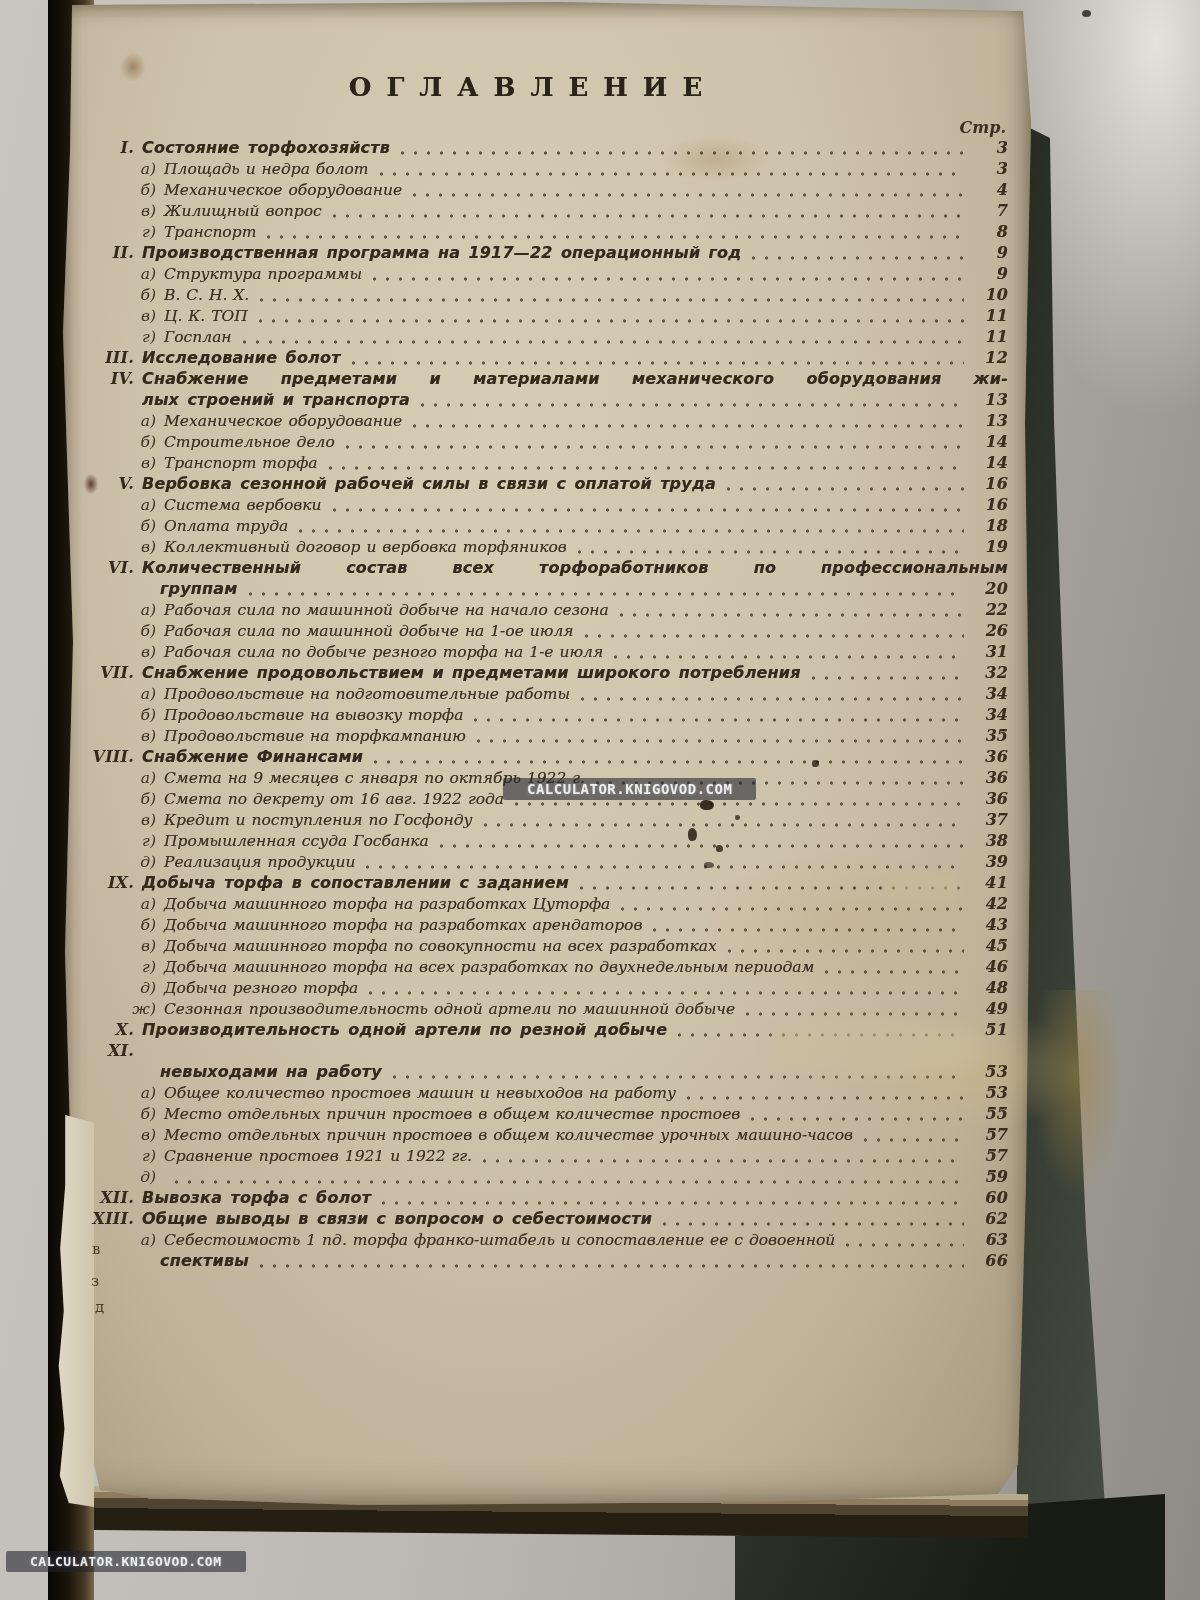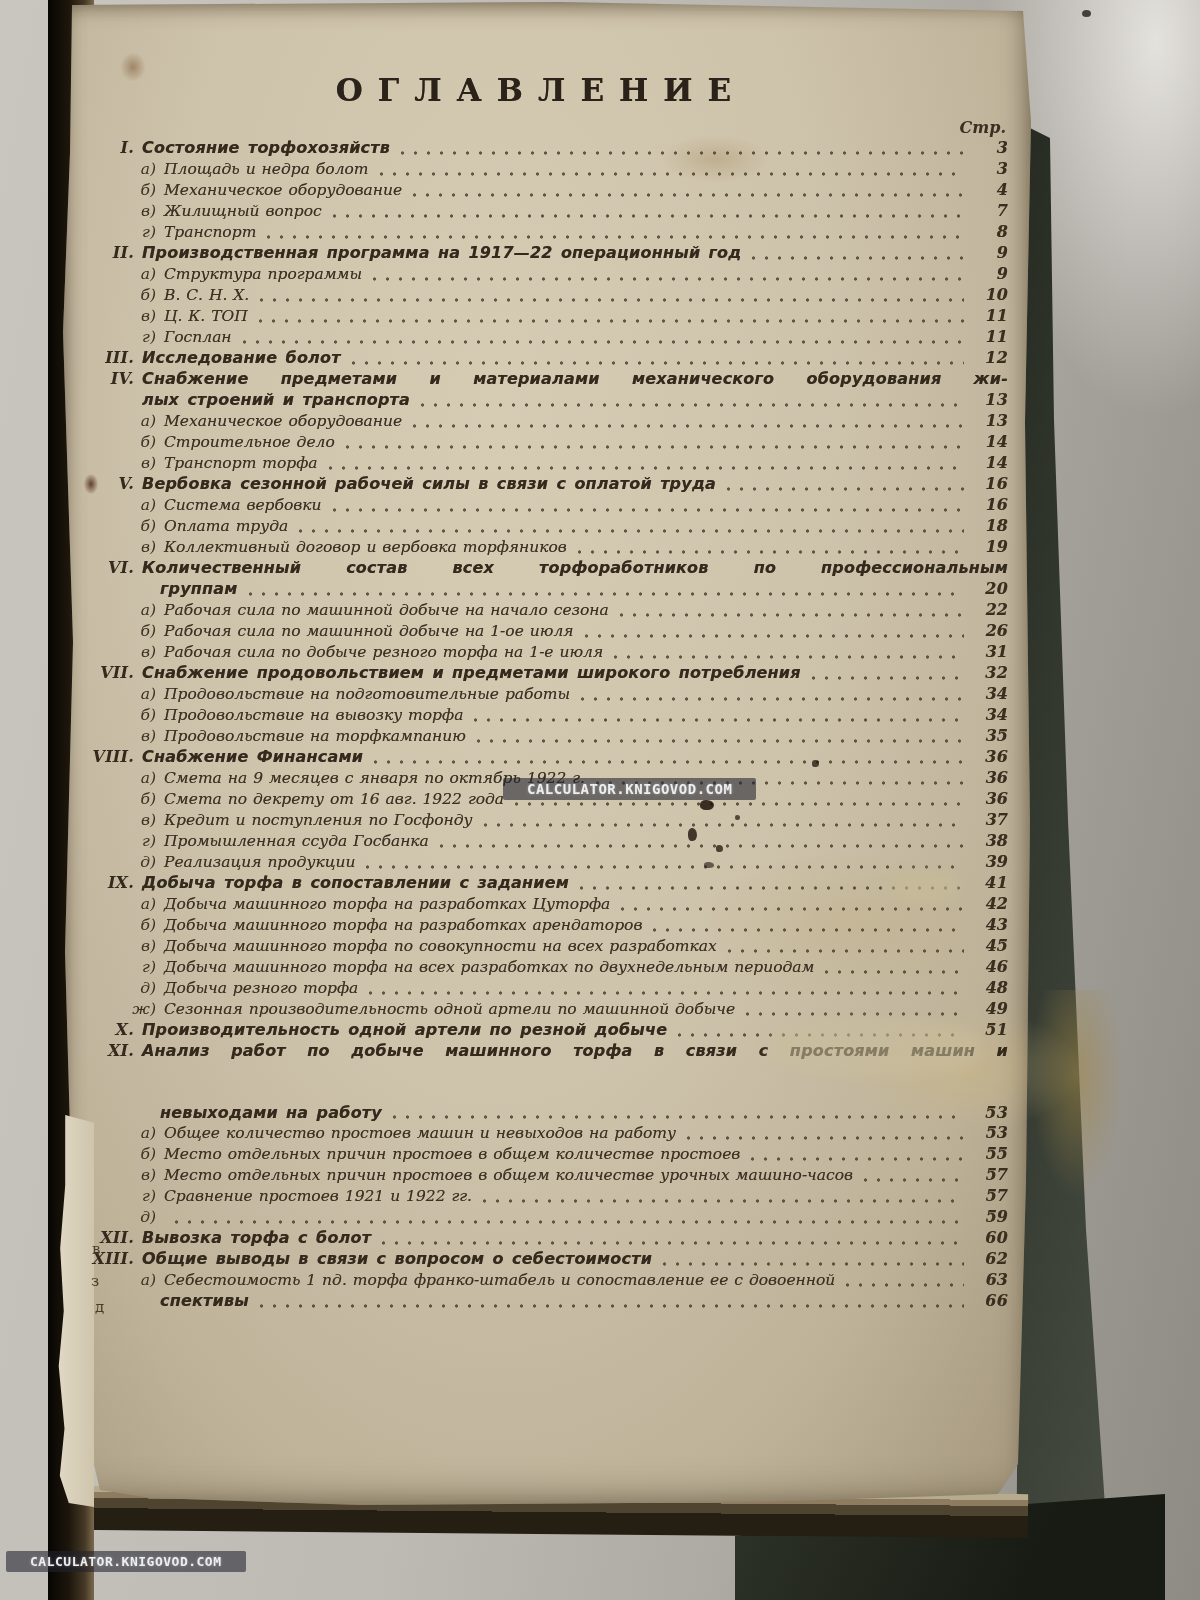--- a/index.html
+++ b/index.html
@@ -47,22 +47,22 @@
   .smudge2{position:absolute;left:890px;top:870px;width:70px;height:34px;z-index:5;
     background:rgba(198,186,152,.6);filter:blur(4px);border-radius:40%;}
   .blot{position:absolute;background:#1d140a;border-radius:48% 60% 52% 45%;z-index:5;}
   .blot.b1{left:700px;top:800px;width:14px;height:10px;opacity:.85;}
   .blot.b2{left:688px;top:828px;width:9px;height:13px;opacity:.8;}
   .blot.b3{left:716px;top:845px;width:7px;height:7px;opacity:.75;}
   .blot.b4{left:735px;top:815px;width:5px;height:5px;opacity:.7;}
   .blot.b5{left:704px;top:862px;width:10px;height:6px;opacity:.6;}
   .blot.b6{left:812px;top:760px;width:7px;height:7px;opacity:.75;}
 
-  .title{position:absolute;left:80px;top:72px;width:922px;z-index:4;text-align:center;
-    font-family:"DejaVu Serif",serif;font-size:31px;font-weight:bold;color:#2b231a;
+  .title{position:absolute;left:72px;top:72px;width:922px;z-index:4;text-align:center;
+    font-family:"DejaVu Serif",serif;font-size:26px;font-weight:bold;color:#2b231a;
     letter-spacing:15px;text-shadow:0 0 .5px rgba(50,38,22,.7);}
   .toc{position:absolute;left:86px;top:118px;width:922px;z-index:4;color:#362c1e;font-style:italic;}
   .str-head{height:20px;text-align:right;font-size:16px;font-weight:bold;color:#3a2f20;padding-right:2px;}
   .row{display:flex;align-items:baseline;min-height:21px;line-height:20px;}
   .row .num{flex:0 0 48px;text-align:right;margin-right:8px;font-family:"DejaVu Serif",serif;
     white-space:nowrap;}
   .row.sub .num{flex:0 0 70px;}
   .row.ch{font-family:"DejaVu Sans",sans-serif;font-weight:bold;font-size:16px;
     color:#332a1d;word-spacing:2.5px;letter-spacing:.2px;}
   .row.ch .num{font-family:"DejaVu Serif",serif;font-size:16px;}
@@ -357,25 +357,24 @@
           <span class="pnum">49</span>
         </div>
         <div class="row ch">
           <span class="num">X.</span>
           <span class="text">Производительность одной артели по резной добыче</span>
           <span class="leader"></span>
           <span class="pnum">51</span>
         </div>
         <div class="row ch">
           <span class="num">XI.</span>
-          <span class="text jline">Анализ работ по добыче машинного торфа в связи с простоями машин и</span>
         </div>
         <div class="row ch">
           <span class="num"></span>
-          <span class="text" style="padding-left: 18px; margin-top: 41px;">невыходами на работу</span>
+          <span class="text" style="padding-left: 18px;">невыходами на работу</span>
           <span class="leader"></span>
           <span class="pnum">53</span>
         </div>
         <div class="row sub">
           <span class="num">а)</span>
           <span class="text">Общее количество простоев машин и невыходов на работу</span>
           <span class="leader"></span>
           <span class="pnum">53</span>
         </div>
         <div class="row sub">

